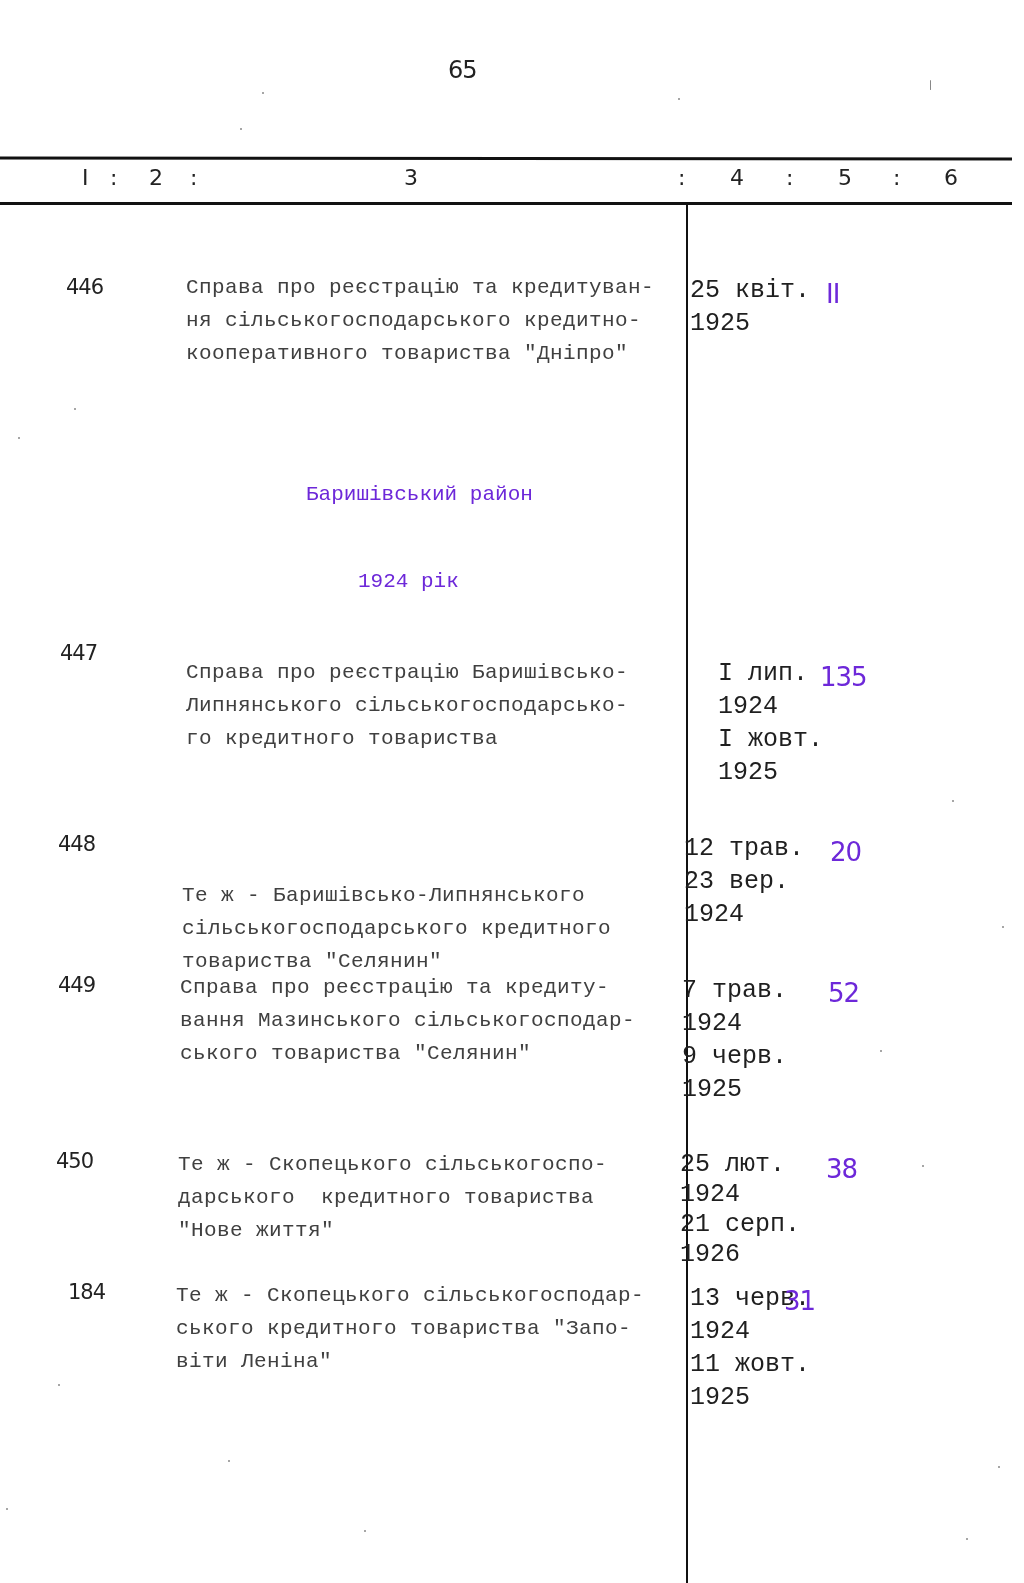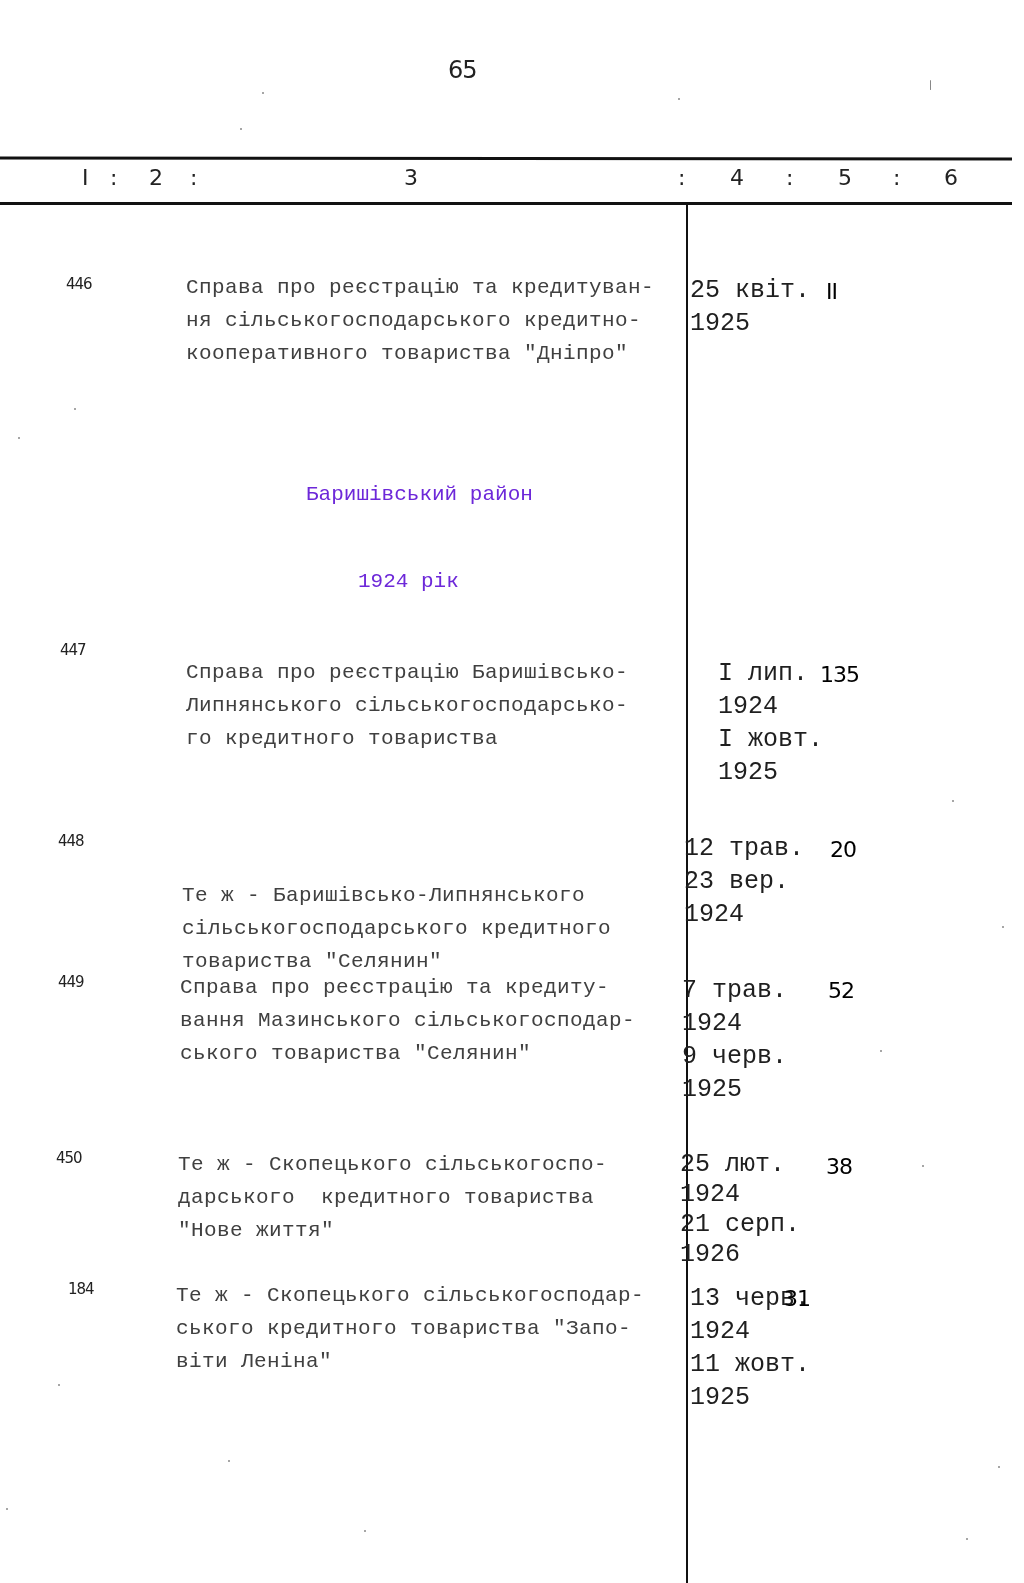--- a/index.html
+++ b/index.html
@@ -51,21 +51,21 @@
       position: absolute;
       left: 686px;
       top: 205px;
       width: 2px;
       height: 1378px;
       background: #111;
     }
     .entry-num {
       position: absolute;
       font-family: "DejaVu Sans", sans-serif;
-      font-size: 15px;
+      font-size: 21px;
       color: #222;
       letter-spacing: -1px;
     }
     .desc {
       position: absolute;
       left: 186px;
       width: 500px;
       font-size: 21px;
       line-height: 33px;
       letter-spacing: 0.4px;
@@ -77,22 +77,22 @@
       left: 690px;
       width: 120px;
       font-size: 25px;
       line-height: 33px;
       white-space: pre;
       color: #1f1f1f;
     }
     .sheets {
       position: absolute;
       font-family: "DejaVu Sans", sans-serif;
-      font-size: 22px;
-      color: #000000;
+      font-size: 26px;
+      color: #6d28d9;
       letter-spacing: -1px;
     }
     .section-heading {
       position: absolute;
       font-size: 21px;
       color: #6d28d9;
       text-underline-offset: 6px;
       text-decoration-thickness: 2px;
       white-space: pre;
     }

